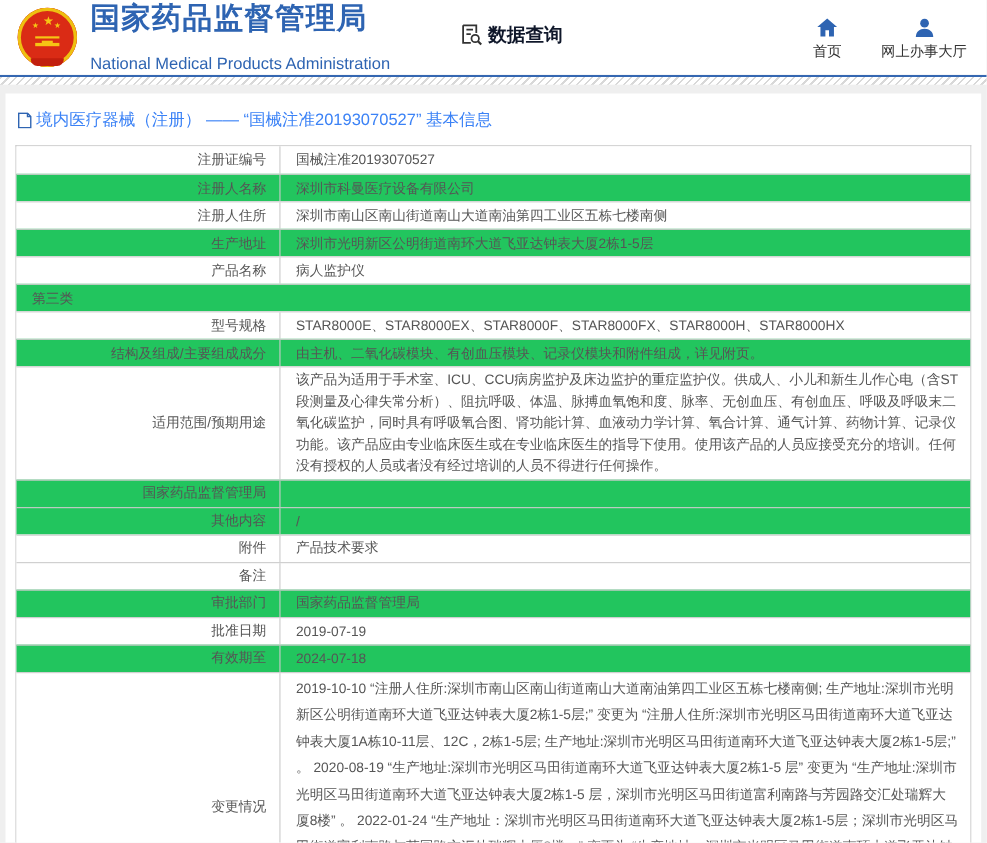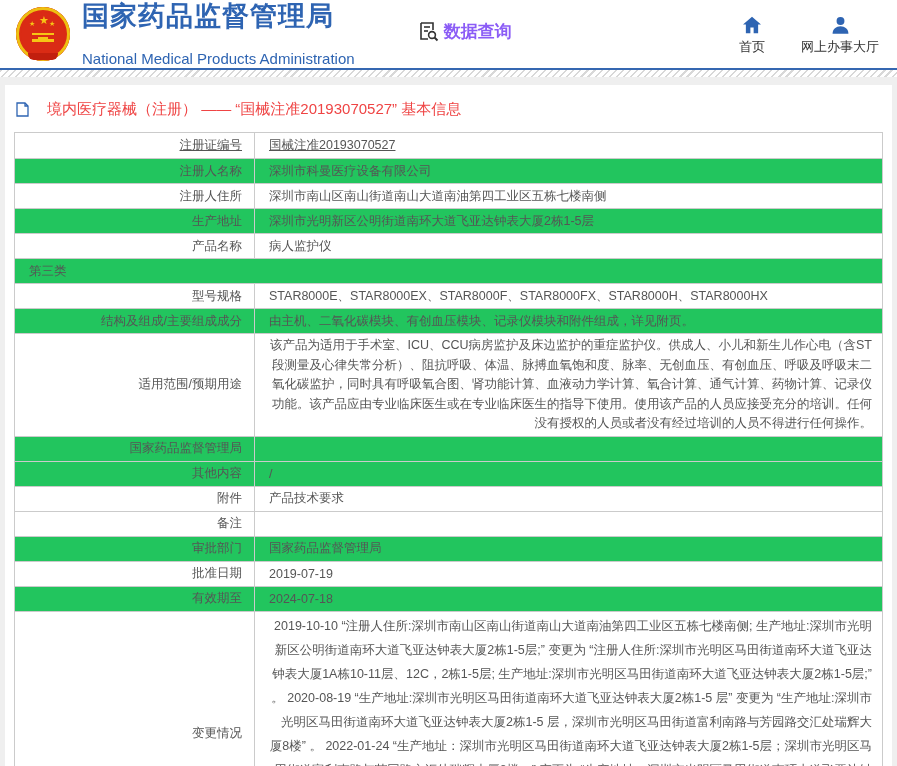--- a/index.html
+++ b/index.html
@@ -15,41 +15,41 @@
   .emblem .s2 { top:13px; left:13px; font-size:7px; }
   .emblem .s3 { top:13px; left:33px; font-size:7px; }
   .emblem .gate { position:absolute; top:26px; left:16px; width:22px; height:9px;
     border-top:2px solid #f6c514; border-bottom:3px solid #f6c514; }
   .emblem .gate::after { content:""; position:absolute; top:2px; left:6px; width:10px; height:3px; background:#f6c514; }
   .emblem .ribbon { position:absolute; bottom:1px; left:12px; width:30px; height:7px; background:#c21f0e; border-radius:0 0 6px 6px; }
   .org-block { margin-left:12px; }
   .org-zh { color:#2e64b2; font-size:27px; font-weight:bold; letter-spacing:1px; line-height:1.15; }
   .org-en { color:#2e64b2; font-size:15px; margin-top:17px; }
   .section-block { display:flex; align-items:center; gap:5px; margin-left:62px; margin-top:-6px;
-    font-size:17px; font-weight:600; color:#8b5cf6; cursor:pointer; }
+    font-size:17px; font-weight:600; color:#0f172a; cursor:pointer; }
   .header-nav { position:absolute; right:18px; top:16px; display:flex; gap:36px; }
   .nav-item { display:flex; flex-direction:column; align-items:center; cursor:pointer; }
   .nav-item .lbl { font-size:13px; color:#333; margin-top:4px; white-space:nowrap; }
 
   .blue-line { height:2px; background:#3567b1; }
   .hatch { height:7px; background:repeating-linear-gradient(135deg,#d8d8d8 0 1.5px,#ffffff 1.5px 5px); }
 
   
   .content { padding:8px 5px 0; }
   .card { background:#fff; min-height:677px; padding:9px 9px 6px; }
-  .page-title { display:flex; align-items:center; gap:18px; color:#ef4444; font-size:15px; padding:6px 0 13px 2px; }
+  .page-title { display:flex; align-items:center; gap:4px; color:#3b82f6; font-size:15px; padding:6px 0 13px 2px; }
 
   .grid { border:1px solid #cbcbcb; border-bottom:2px solid #acacac; }
   .row { display:flex; min-height:25px; background:#fff; border-top:1px solid #cbcbcb; font-size:12.5px; color:#555; }
-  .row:first-child { border-top:none;text-decoration:underline; }
+  .row:first-child { border-top:none; }
   .row.alt { background:#22c55e; }
   .cell-label { flex:0 0 240px; width:240px; border-right:1px solid #cbcbcb;
     display:flex; align-items:center; justify-content:flex-end; text-align:right;
     padding:3px 12px 3px 6px; gap:3px; }
-  .cell-value { flex:1; display:flex; align-items:center; padding:3px 10px 3px 14px;text-align:right; }
+  .cell-value { flex:1; display:flex; align-items:center; padding:3px 10px 3px 14px; }
   .row.ml .cell-value { align-items:flex-start; padding-top:2px; padding-bottom:2px; }
   .row.ml-sm .cell-value { line-height:19.5px; }
   .row.ml-lg .cell-value { line-height:24px; }
   svg { display:block; }
 </style>
 </head>
 <body>
 
 <header class="site-header">
   <div class="emblem">

